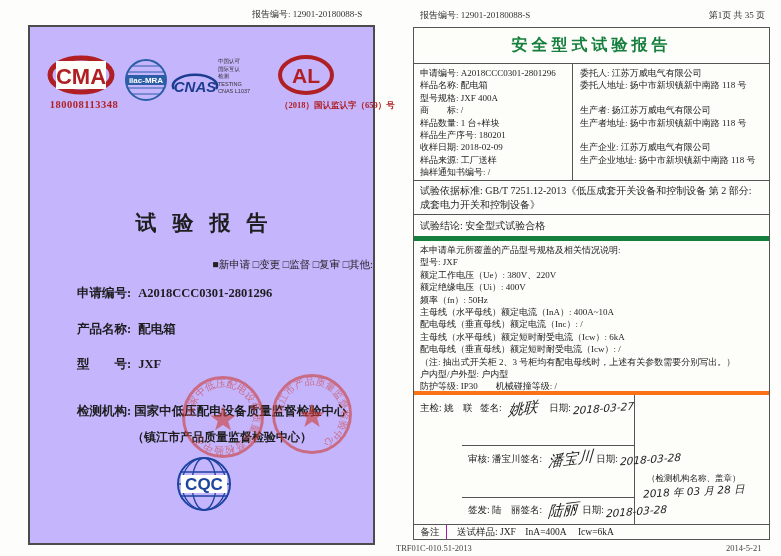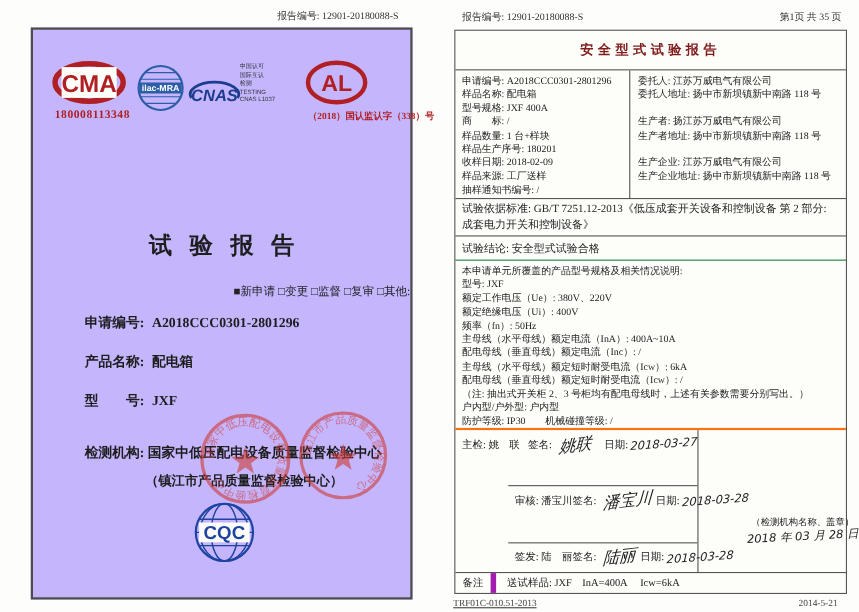--- a/index.html
+++ b/index.html
@@ -6,21 +6,21 @@
   .canvas {
     position:relative; width:781px; height:556px; overflow:hidden;
     background:#fdfdfb;
     font-family:"Liberation Serif","DejaVu Serif",serif;
     color:#2b2b2b;
   }
   
   .report-no-left  { position:absolute; top:8px;  left:252px; width:134px; font-size:9px; color:#333; white-space:nowrap; }
   .report-no-right { position:absolute; top:9px;  left:420px; font-size:9px; color:#333; white-space:nowrap; }
   .page-no         { position:absolute; top:9px;  left:695px; width:70px; font-size:9px; color:#333; text-align:right; white-space:nowrap; }
-  .footer-left     { position:absolute; top:543px; left:412px; font-size:8.5px; color:#444;text-decoration:underline; }
+  .footer-left     { position:absolute; top:543px; left:396px; font-size:8.5px; color:#444; }
   .footer-right    { position:absolute; top:543px; left:726px; font-size:8.5px; color:#444; }
 
   
   .page-left {
     position:absolute; left:28px; top:25px; width:347px; height:520px;
     border:2px solid #4c4c4c; background:#c4b5fd; box-sizing:border-box;
   }
   .logo-cma   { position:absolute; left:16px;  top:28px; }
   .cma-num    { position:absolute; left:8px;   top:72px; width:92px; text-align:center; color:#b01f24; font-size:10.5px; letter-spacing:.5px; font-weight:bold; }
   .logo-ilac  { position:absolute; left:94px;  top:31px; }
@@ -38,41 +38,41 @@
   .agency2 { position:absolute; left:102px; top:402px; font-size:12px; font-weight:bold; white-space:nowrap; color:#1d1d1d; }
   .logo-cqc { position:absolute; left:142px; top:428px; }
 
   
   .page-right {
     position:absolute; left:413px; top:27px; width:357px; height:513px;
     border:1.5px solid #555; background:#fdfdfa; box-sizing:border-box;
     display:flex; flex-direction:column; font-size:9.5px;
   }
   .r-title { height:35px; border-bottom:1px solid #555; display:flex; align-items:center; justify-content:center;
-             font-size:12px; font-weight:bold; letter-spacing:4px; color:#7f1d1d; flex:none; }
+             font-size:16px; font-weight:bold; letter-spacing:4px; color:#15803d; flex:none; }
   .r-info { display:flex; flex:none; height:116px; border-bottom:1px solid #555; }
   .r-info-left  { width:158px; padding:3px 0 0 6px; box-sizing:border-box; }
   .r-info-right { flex:1; border-left:1px solid #555; padding:3px 0 0 7px; box-sizing:border-box; }
   .iline { line-height:12.4px; min-height:12.4px; white-space:nowrap; overflow:hidden; font-size:9px; color:#222; }
   .r-standard { flex:none; height:34px; border-bottom:1px solid #555; padding:3px 6px 0 6px; box-sizing:border-box; }
   .sline { font-size:10px; line-height:13.5px; white-space:nowrap; color:#222; }
-  .r-conclusion { flex:none; height:21px; border-bottom:1px solid #15803d; display:flex; align-items:center; padding-left:6px; font-size:10px; color:#222; }
-  .r-coverage { flex:none; height:154px; border-bottom:2px solid #f97316; padding:3px 6px 0 6px; box-sizing:border-box; }
+  .r-conclusion { flex:none; height:21px; border-bottom:5px solid #15803d; display:flex; align-items:center; padding-left:6px; font-size:10px; color:#222; }
+  .r-coverage { flex:none; height:154px; border-bottom:4px solid #f97316; padding:3px 6px 0 6px; box-sizing:border-box; }
   .cline { font-size:9px; line-height:12.4px; white-space:nowrap; overflow:hidden; color:#222; }
   .r-sign { flex:none; height:129px; display:flex; position:relative; }
   .r-sign-left { width:220px; border-right:1px solid #555; display:flex; flex-direction:column;gap:24px; }
   .sig-row { flex:1; display:flex; align-items:center; padding-left:6px; box-sizing:border-box; }
   .sig-row + .sig-row { border-top:1px solid #555;margin-left:48px; }
   .sig-role { width:70px; font-size:9.5px; color:#222; white-space:nowrap; }
   .sig-label { font-size:9.5px; color:#222; margin-right:2px; white-space:nowrap; }
-  .r-sign-right { flex:1; position:relative;margin-left:36px; }
+  .r-sign-right { flex:1; position:relative; }
   .stamp-caption { position:absolute; left:12px; top:78px; font-size:8.5px; color:#222; white-space:nowrap; }
   .stamp-date { position:absolute; left:8px; top:90px; }
   .r-remark { flex:1; border-top:1px solid #555; display:flex; }
-  .remark-label { width:32px; border-right:5px solid #a21caf; display:flex; align-items:center; justify-content:center; font-size:9.5px; color:#222; }
+  .remark-label { width:32px; border-right:1px solid #a21caf; display:flex; align-items:center; justify-content:center; font-size:9.5px; color:#222; }
   .remark-text { flex:1; display:flex; align-items:center; padding-left:10px; font-size:9.5px; color:#222; white-space:nowrap; }
 
   
   .hw { font-family:"DejaVu Sans",sans-serif; font-style:italic; display:inline-block; color:#1c1c1c; white-space:nowrap; }
   .sig-name { font-size:15px; transform:rotate(-7deg) skewX(-10deg); margin:0 4px; width:44px; }
   .sig-date { font-size:10.5px; transform:rotate(-4deg) skewX(-6deg); }
   .stamp-date .hw { font-size:10.5px; transform:rotate(-3deg); }
 
   
   .stamp { position:absolute; opacity:.6; pointer-events:none; }
@@ -114,21 +114,21 @@
       <div>国际互认</div>
       <div>检测</div>
       <div>TESTING</div>
       <div>CNAS L1037</div>
     </div>
 
     <svg class="logo-al" width="58" height="44" viewBox="0 0 58 44">
       <ellipse cx="29" cy="21" rx="26" ry="18" fill="none" stroke="#b01f24" stroke-width="4"></ellipse>
       <text x="29" y="29" text-anchor="middle" font-family="Liberation Sans,sans-serif" font-size="21" font-weight="bold" fill="#b01f24">AL</text>
     </svg>
-    <div class="al-caption">（2018）国认监认字（338）号</div>
+    <div class="al-caption">（2018）国认监认字（659）号</div>
 
     <div class="title2">试验报告</div>
 
     <div class="checkbox-line">■新申请  □变更  □监督  □复审  □其他:</div>
 
     <div class="field f1">
       <span>申请编号:</span><span class="fvalue">A2018CCC0301-2801296</span>
     </div>
     <div class="field f2">
       <span>产品名称:</span><span class="fvalue">配电箱</span>

